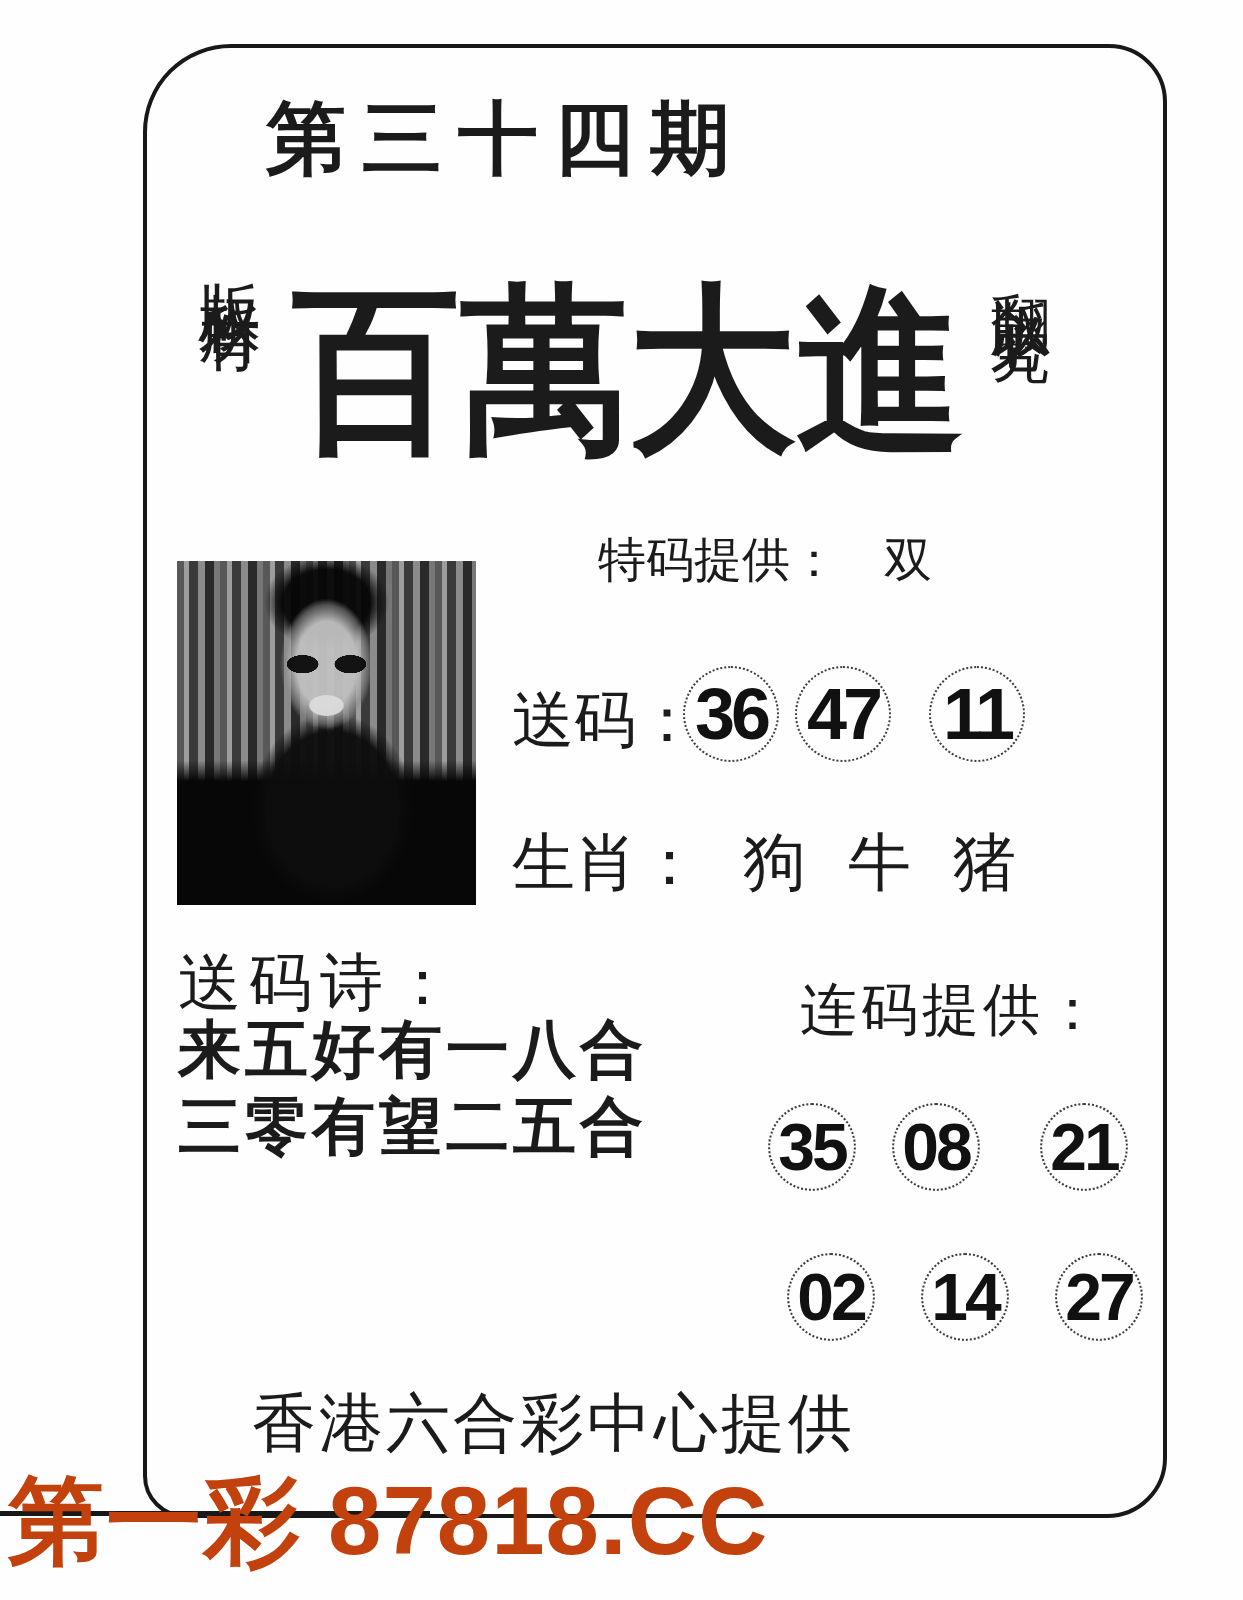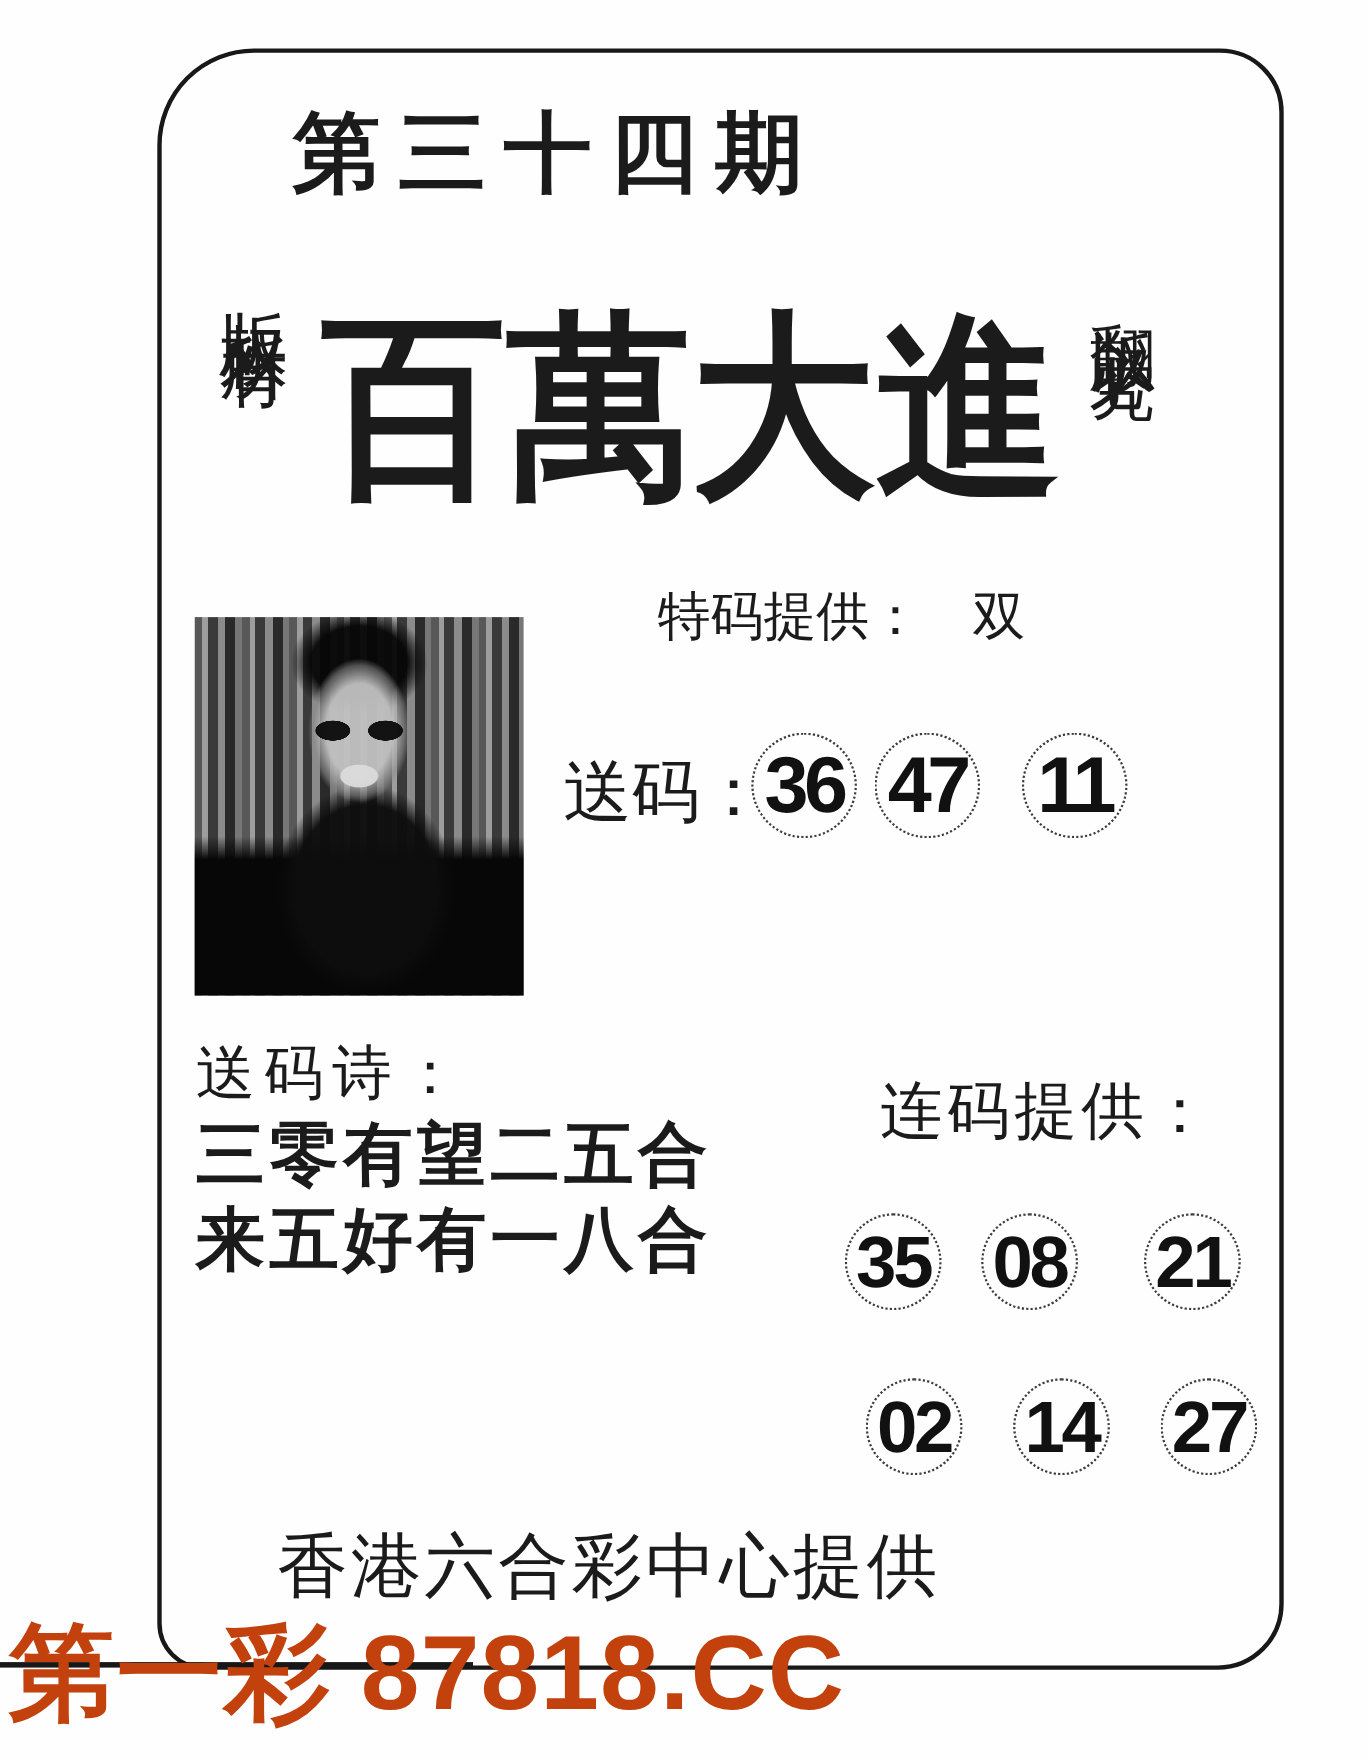--- a/index.html
+++ b/index.html
@@ -59,21 +59,21 @@
     border:2px dotted #3c3c3c;border-radius:50%;
     font-family:"Liberation Sans","DejaVu Sans",sans-serif;font-weight:700;color:#111;
   }
   .send-circles .num-circle{width:96px;height:96px;font-size:72px;letter-spacing:-4px;}
   .send-circles .num-circle:nth-child(2){margin-left:16px;}
   .send-circles .num-circle:nth-child(3){margin-left:38px;}
   
   .zodiac-row{position:absolute;left:512px;top:820px;font-size:63px;white-space:nowrap;}
   .zodiac-row .z{margin-left:42px;}
   
-  .poem-title{position:absolute;left:178px;top:940px;font-size:54px;letter-spacing:8px;white-space:nowrap;}
+  .poem-title{position:absolute;left:178px;top:940px;font-size:63px;letter-spacing:8px;white-space:nowrap;}
   .poem{position:absolute;left:178px;top:1012px;font-size:63px;line-height:77px;letter-spacing:4px;font-weight:600;white-space:nowrap;}
   .poem .dash{font-size:34px;letter-spacing:0;margin-left:14px;vertical-align:14px;color:#2a2a2a;}
   
   .linked-label{position:absolute;left:800px;top:972px;font-size:57px;letter-spacing:4px;white-space:nowrap;}
   .linked-row{position:absolute;display:flex;}
   .linked-row .num-circle{width:88px;height:88px;font-size:66px;letter-spacing:-3px;}
   .linked-row-1{left:768px;top:1103px;}
   .linked-row-1 .num-circle:nth-child(2){margin-left:36px;}
   .linked-row-1 .num-circle:nth-child(3){margin-left:60px;}
   .linked-row-2{left:787px;top:1253px;justify-content:center;}
@@ -110,25 +110,28 @@
 
   <div class="photo"></div>
 
   <div class="send-row">送码：</div>
   <div class="send-circles">
     <span class="num-circle">36</span>
     <span class="num-circle">47</span>
     <span class="num-circle">11</span>
   </div>
 
+  <div class="zodiac-row">
+    <span>生肖：</span><span class="z">狗</span><span class="z">牛</span><span class="z">猪</span>
+  </div>
 
   <div class="poem-title">送码诗：</div>
   <div class="poem">
+    <div>来五好有一八合</div>
     <div>三零有望二五合</div>
-    <div>来五好有一八合</div>
   </div>
 
   <div class="linked-label">连码提供：</div>
 
   <div class="linked-row linked-row-1">
     <span class="num-circle">35</span>
     <span class="num-circle">08</span>
     <span class="num-circle">21</span>
   </div>
 

